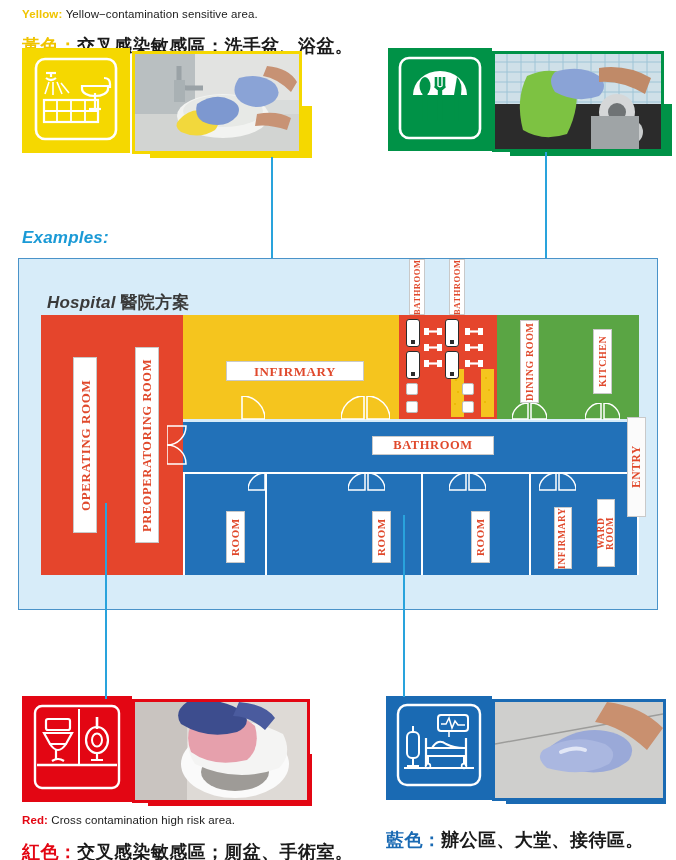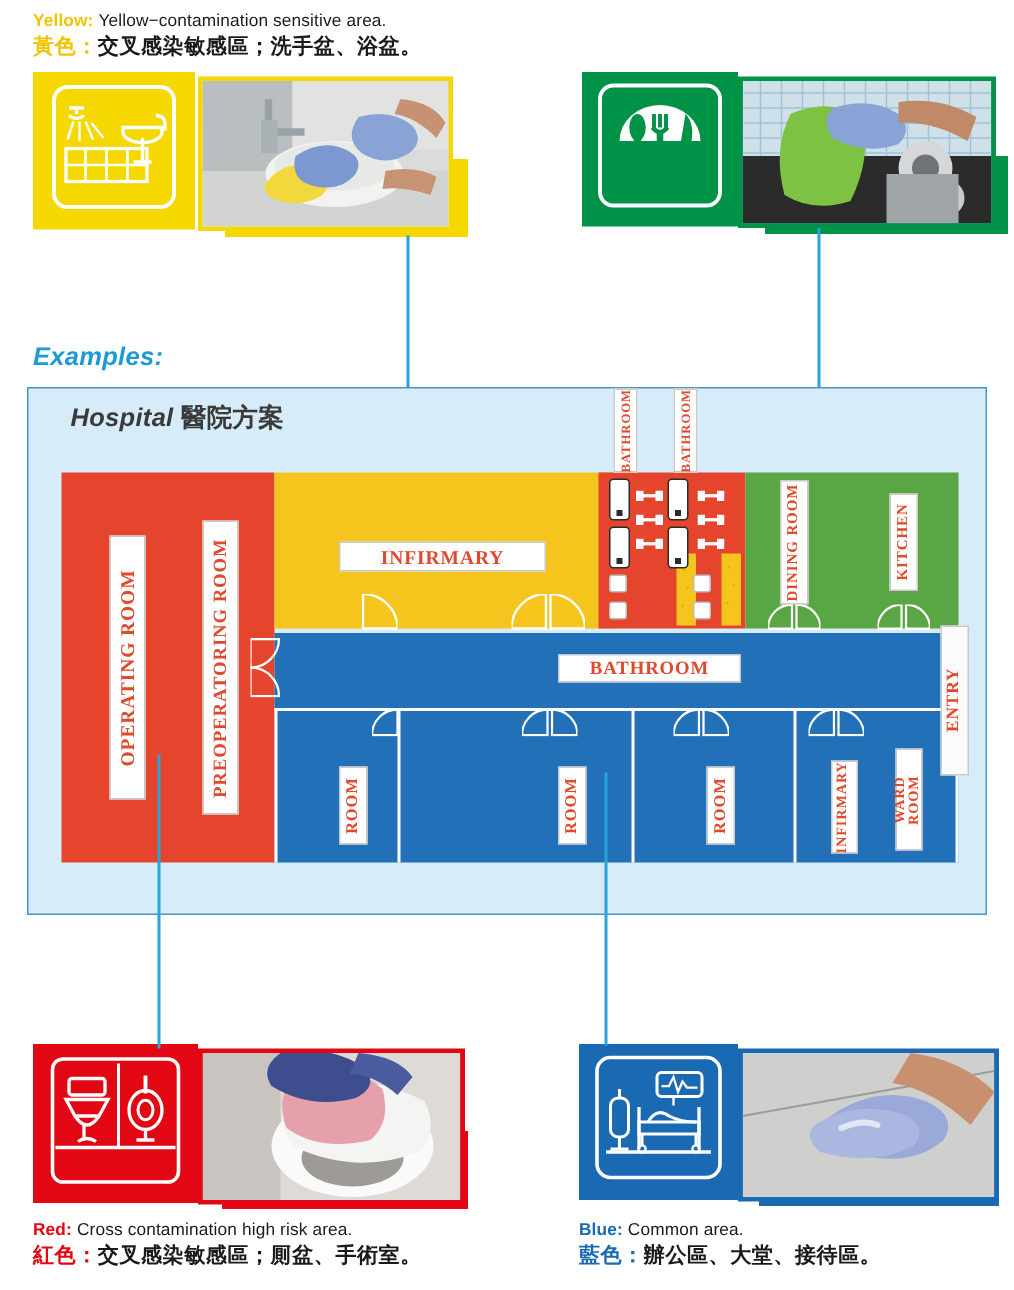--- a/index.html
+++ b/index.html
@@ -13,21 +13,21 @@
     width: 676px; height: 860px;
     overflow: hidden;
     background: #ffffff;
   }
 
   
   .cap { position: absolute; white-space: nowrap; }
   .cap .en { font-size: 11.5px; font-weight: bold; letter-spacing: .1px; }
   .cap .en .kw { font-weight: bold; text-align: right; }
   .cap .en .txt { font-weight: normal; color: #1a1a1a; }
-  .cap .zh { font-size: 14px; font-weight: bold; color: #1a1a1a; margin-top: 2px; letter-spacing: .4px; }
+  .cap .zh { font-size: 18px; font-weight: bold; color: #1a1a1a; margin-top: 14px; letter-spacing: .4px; }
   .cap .zh .kw { }
 
   
   .legend { position: absolute; }
   .legend .icon-tile {
     position: absolute; left: 0; top: 0;
     display: flex; align-items: center; justify-content: center;
   }
   .legend .photo-wrap { position: absolute; }
   .legend .photo {
@@ -200,21 +200,21 @@
         </svg>
       </div>
     </div>
   </div>
   <div class="conn" style="left:545px; top:152px; width:2px; height:188px;"></div>
 
   <div id="examples-heading" style="left:22px; top:228px;">Examples:</div>
 
   <div id="diagram" style="left:18px; top:258px; width:640px; height:352px;">
 
-    <div id="diagram-title" style="left:28px; top:8px;">
+    <div id="diagram-title" style="left:28px; top:32px;">
       <span class="it">Hospital</span>
       <span>醫院方案</span>
     </div>
 
     <div class="zone" style="left:22px; top:56px; width:142px; height:260px; background:#e5452c;"></div>
     <div class="room-label vert" style="left:54px; top:98px; width:24px; height:176px; font-size:13px;">OPERATING ROOM</div>
     <div class="room-label vert" style="left:116px; top:88px; width:24px; height:196px; font-size:12.5px;">PREOPERATORING ROOM</div>
     <div class="conn" style="left:86px; top:244px; width:2px; height:196px; z-index:9;"></div>
 
     <div class="zone" style="left:164px; top:56px; width:227px; height:104px; background:#f5c51e;"></div>
@@ -490,22 +490,18 @@
           <path d="M56 44 q32 -24 66 -12 q22 10 12 26 q-20 18 -56 10 q-28 -8 -22 -24z" fill="#9aa9d8"></path>
 
           <path d="M48 48 q30 -18 62 -6 q14 8 4 20 q-26 14 -62 4 q-12 -10 -4 -18z" fill="#aab7e0"></path>
           <path d="M66 50 q14 -6 24 -2" stroke="#e2e7f6" stroke-width="4" fill="none" stroke-linecap="round"></path>
         </svg>
       </div>
     </div>
   </div>
 
   <div class="cap" style="left:386px; top:814px;">
-    <div class="en">
-      <span class="kw" style="color:#1a6ab3;">Blue:</span>
-      <span class="txt">Common area.</span>
-    </div>
     <div class="zh">
       <span class="kw" style="color:#1a6ab3;">藍色：</span><span>辦公區、大堂、接待區。</span>
     </div>
   </div>
 
 </div>
 
 </body></html>

